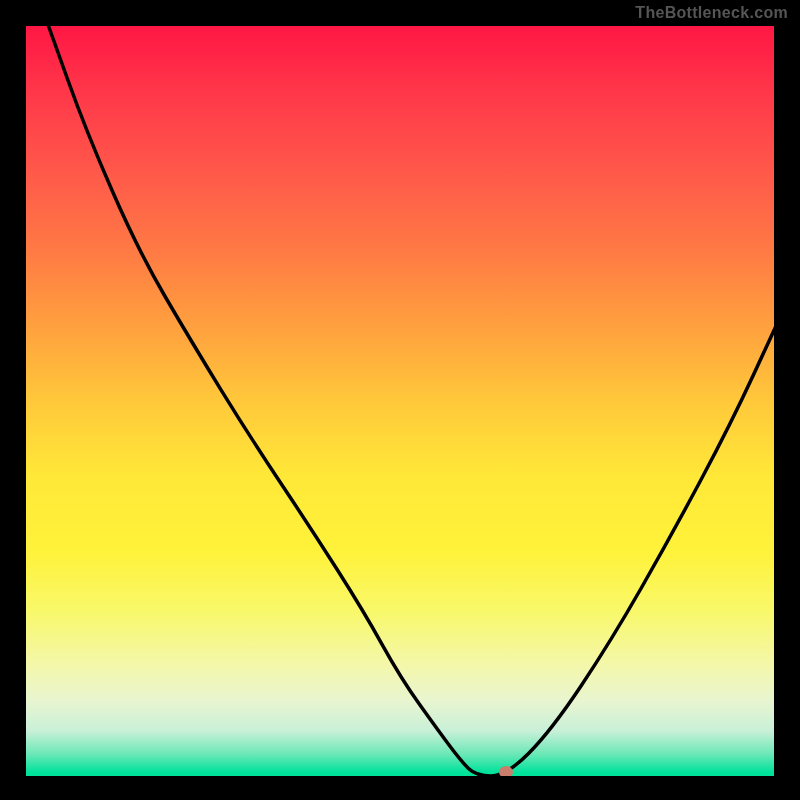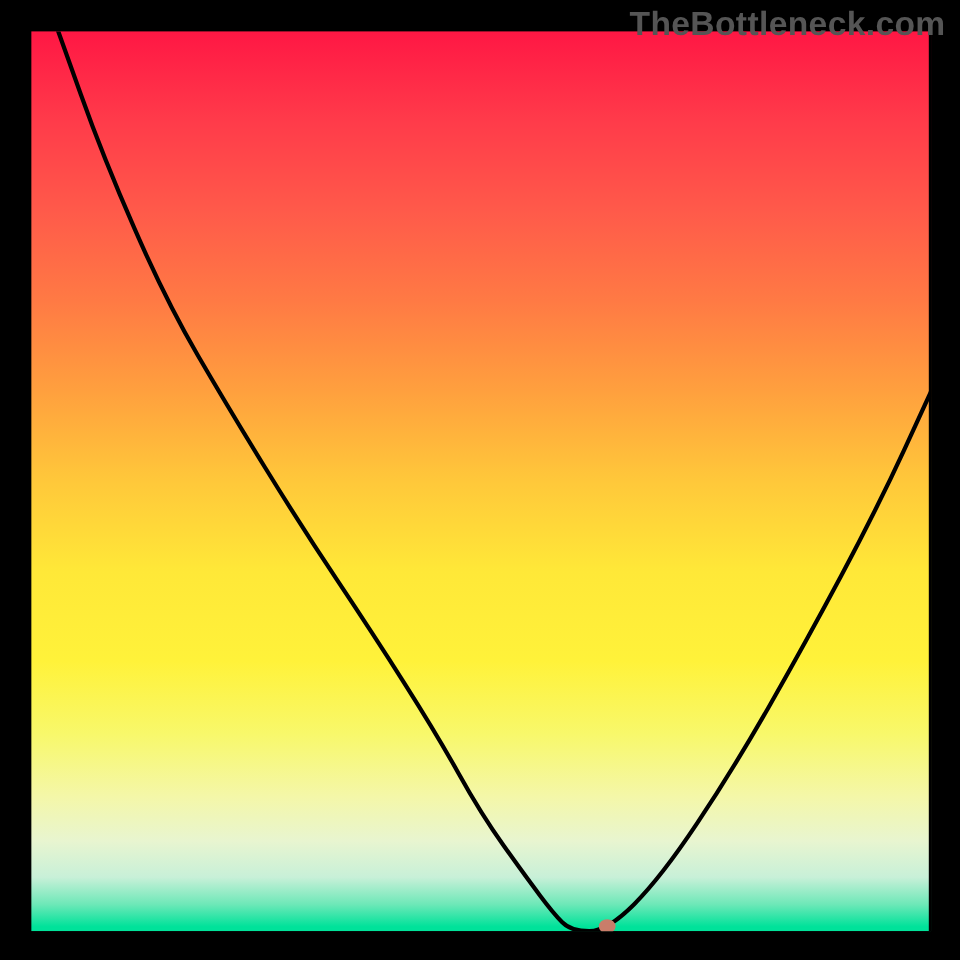--- a/index.html
+++ b/index.html
@@ -12,21 +12,21 @@
     width: 800px;
     height: 800px;
     background: #000;
     position: relative;
   }
   .watermark {
     position: absolute;
     top: 4px;
     right: 12px;
     color: #555;
-    font-size: 28px;
+    font-size: 16px;
     font-weight: bold;
     letter-spacing: 0.3px;
     z-index: 10;
   }
   .plot-area {
     position: absolute;
     left: 26px;
     top: 26px;
     width: 750px;
     height: 750px;

